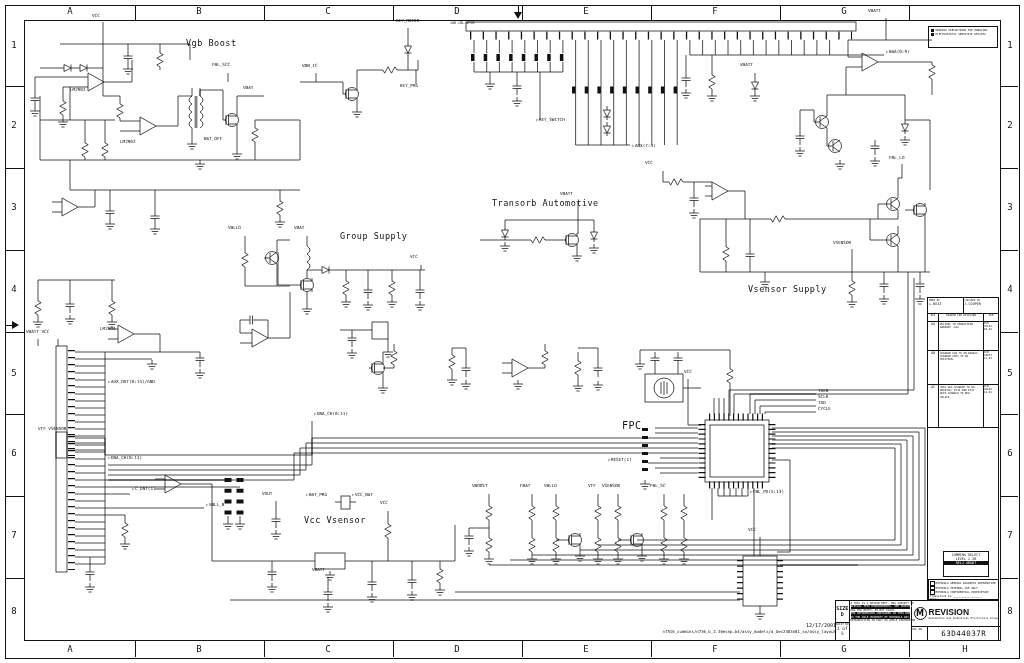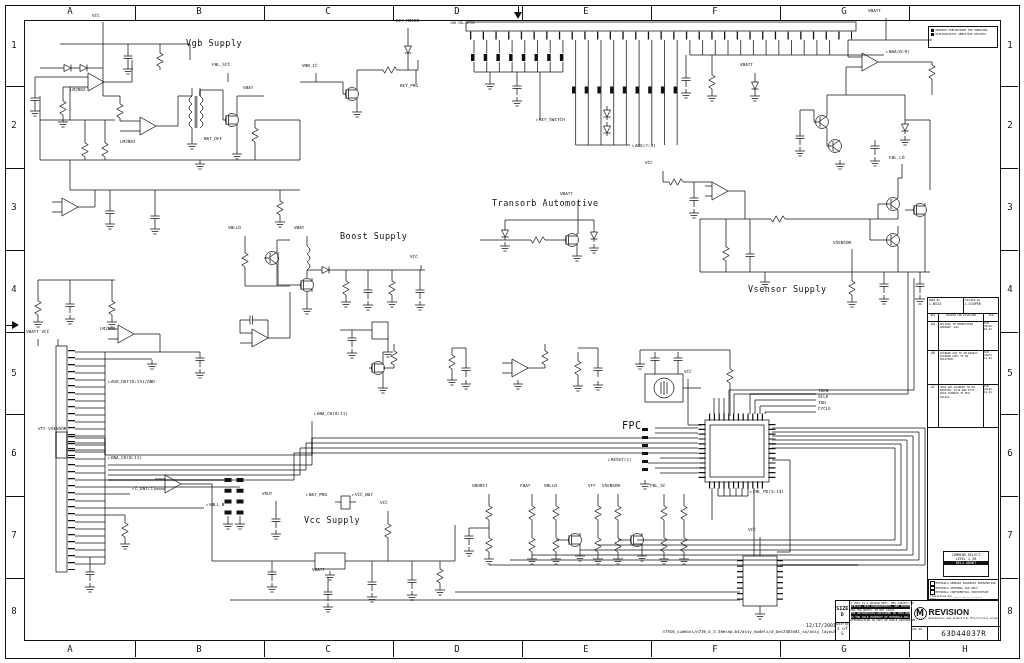--- a/index.html
+++ b/index.html
@@ -467,25 +467,25 @@
         <use href="#capv" transform="translate(920,278)"></use>
         <use href="#gnd" transform="translate(694,209)"></use>
         <use href="#gnd" transform="translate(852,298)"></use>
         <use href="#gnd" transform="translate(884,295)"></use>
         <use href="#gnd" transform="translate(920,295)"></use>
         <use href="#gnd" transform="translate(765,278)"></use>
       </g>
     </g>
   </svg>
 
-  <div class="abs sec" style="left:186px;top:38px">Vgb Supply</div>
+  <div class="abs sec" style="left:186px;top:38px">Vgb Boost</div>
   <div class="abs sec" style="left:492px;top:198px">Transorb Automotive</div>
-  <div class="abs sec" style="left:340px;top:231px">Boost Supply</div>
+  <div class="abs sec" style="left:340px;top:231px">Group Supply</div>
   <div class="abs sec" style="left:748px;top:284px">Vsensor Supply</div>
-  <div class="abs sec" style="left:304px;top:515px">Vcc Supply</div>
+  <div class="abs sec" style="left:304px;top:515px">Vcc Vsensor</div>
   <div class="abs sec big" style="left:622px;top:420px">FPC</div>
 
   <span class="abs net" style="left:92px;top:14px">VCC</span>
   <span class="abs net" style="left:868px;top:9px">VBATT</span>
   <span class="abs net" style="left:396px;top:19px">KEY_MOTOR</span>
   <span class="abs net" style="left:400px;top:84px">KEY_PRG</span>
   <span class="abs net" style="left:302px;top:64px">VBB_IC</span>
   <span class="abs net" style="left:212px;top:63px">FBL_SCC</span>
   <span class="abs net" style="left:243px;top:86px">VBAT</span>
   <span class="abs net" style="left:204px;top:137px">BAT_OFF</span>

